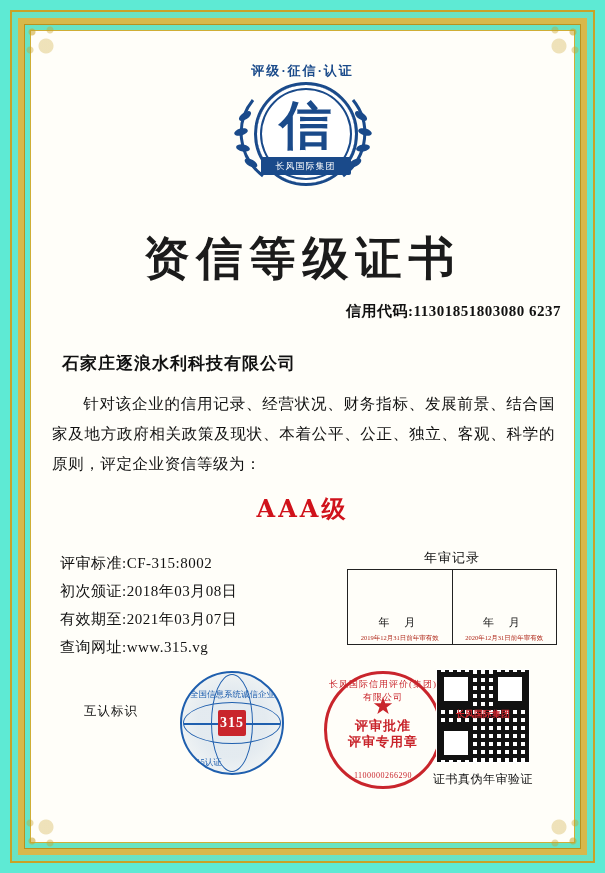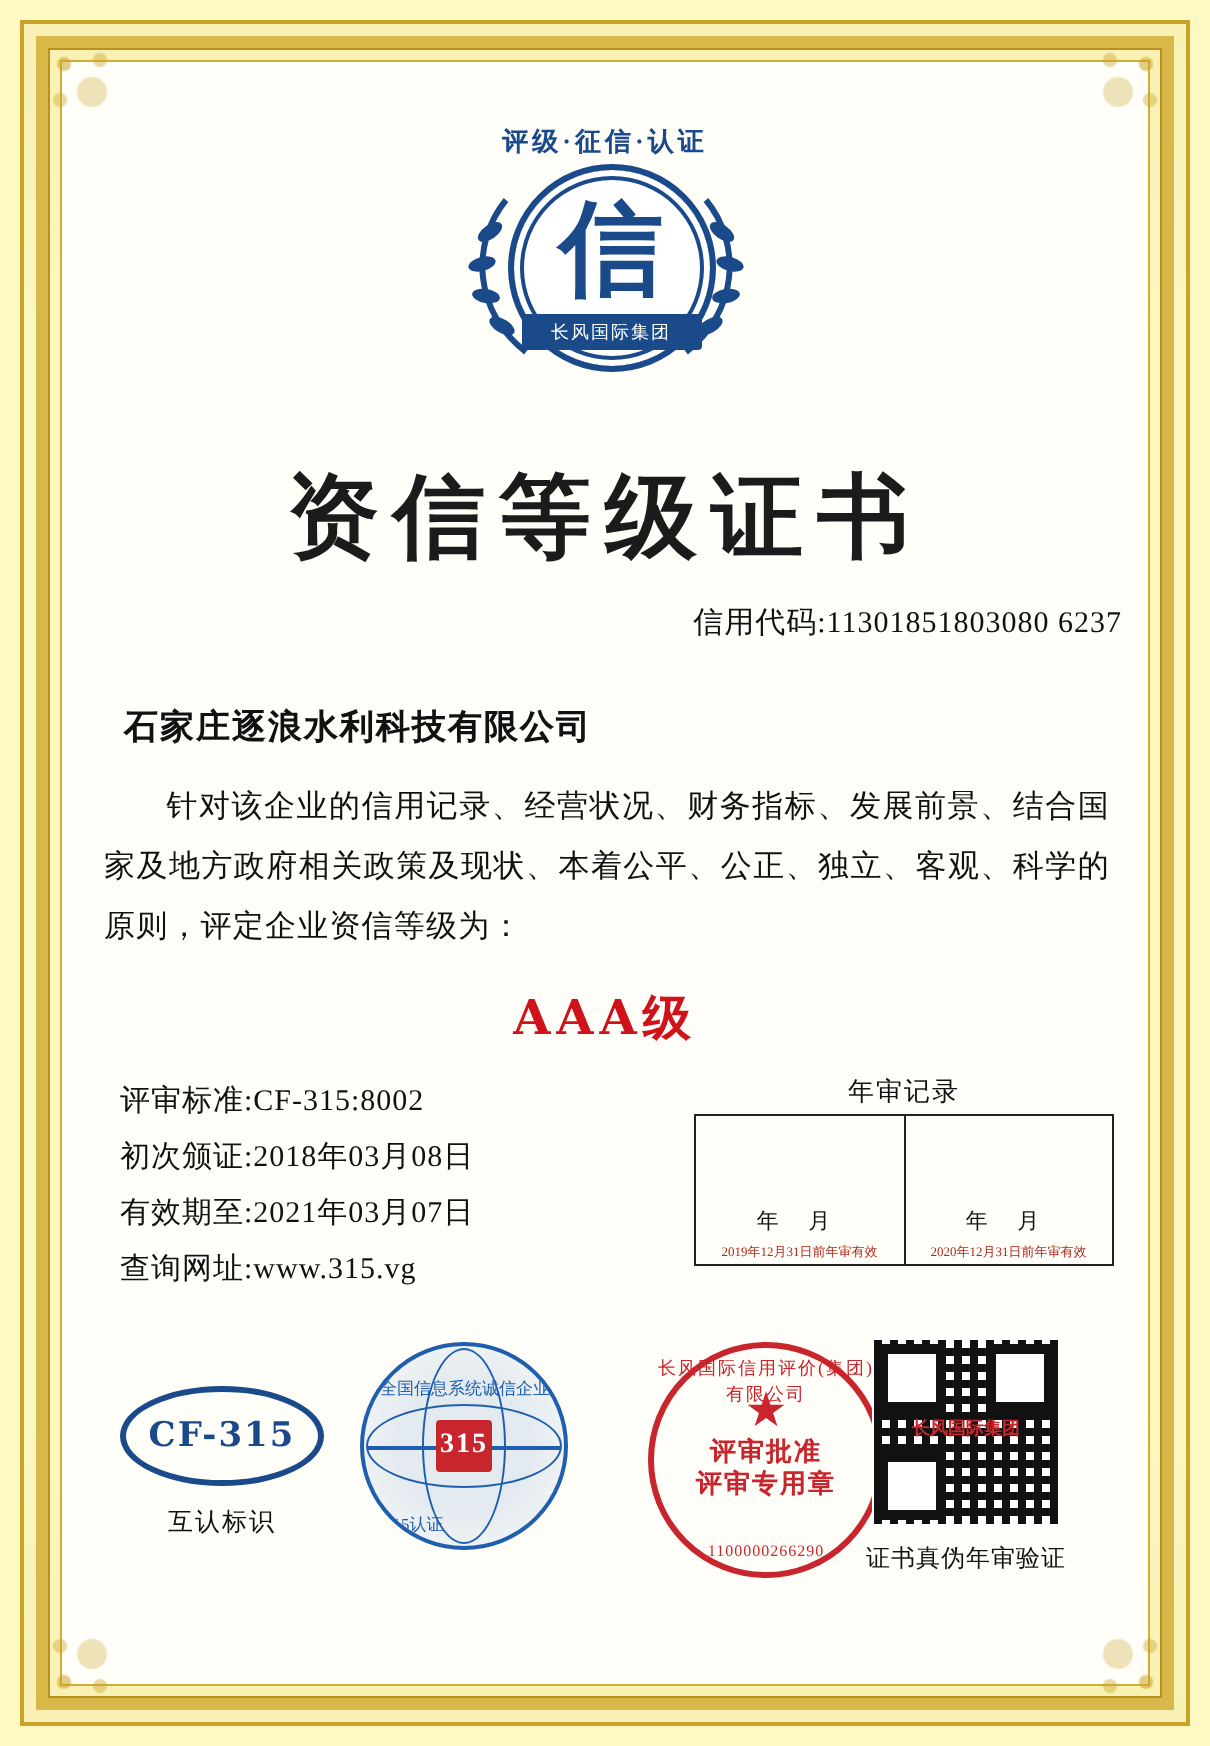--- a/index.html
+++ b/index.html
@@ -8,21 +8,21 @@
     background: #ffffff;
   }
   body {
     font-family: "Liberation Serif", "DejaVu Serif", serif;
   }
   .certificate {
     position: relative;
     width: 605px;
     height: 873px;
     margin: 0 auto;
-    background: #fef9c3;
+    background: #5eead4;
     overflow: hidden;
   }
   
   .border-outer {
     position: absolute;
     left: 10px;
     top: 10px;
     right: 10px;
     bottom: 10px;
     border: 2px solid #c9a227;
@@ -143,21 +143,21 @@
     color: #1b1b1b;
     font-family: "DejaVu Serif", serif;
   }
 
   .credit-code {
     margin-top: 12px;
     text-align: right;
     padding-right: 6px;
     font-size: 15px;
     color: #111;
-    font-weight: normal;
+    font-weight: bold;
     letter-spacing: 0.5px;
   }
 
   .company {
     margin-top: 31px;
     padding-left: 24px;
     font-size: 17px;
     font-weight: bold;
     color: #111;
     letter-spacing: 1px;
@@ -178,21 +178,21 @@
     margin-top: 14px;
     text-align: center;
     color: #d0121b;
     font-weight: bold;
     font-size: 24px;
     letter-spacing: 3px;
     font-family: "DejaVu Serif", serif;
   }
 
   .mid-section {
-    margin-top: 12px;
+    margin-top: 24px;
     display: flex;
     align-items: flex-start;
     justify-content: space-between;
   }
   .info-list {
     padding-left: 22px;
     font-size: 15px;
     line-height: 28px;
     color: #111;
     letter-spacing: 0.5px;
@@ -520,21 +520,20 @@
             <div class="annual-ym">年 月</div>
             <div class="annual-note">2020年12月31日前年审有效</div>
           </div>
         </div>
       </div>
     </div>
 
     <div class="seals">
 
       <div class="seal seal-cf">
-        <div class="cf-ellipse">CF-315</div>
         <div class="cf-caption">互认标识</div>
       </div>
 
       <div class="seal seal-globe">
         <div class="globe">
           <div class="globe-line"></div>
           <div class="globe-ring-text">
             <span class="ring-top">全国信息系统诚信企业</span>
             <span class="ring-bottom">315认证</span>
           </div>

